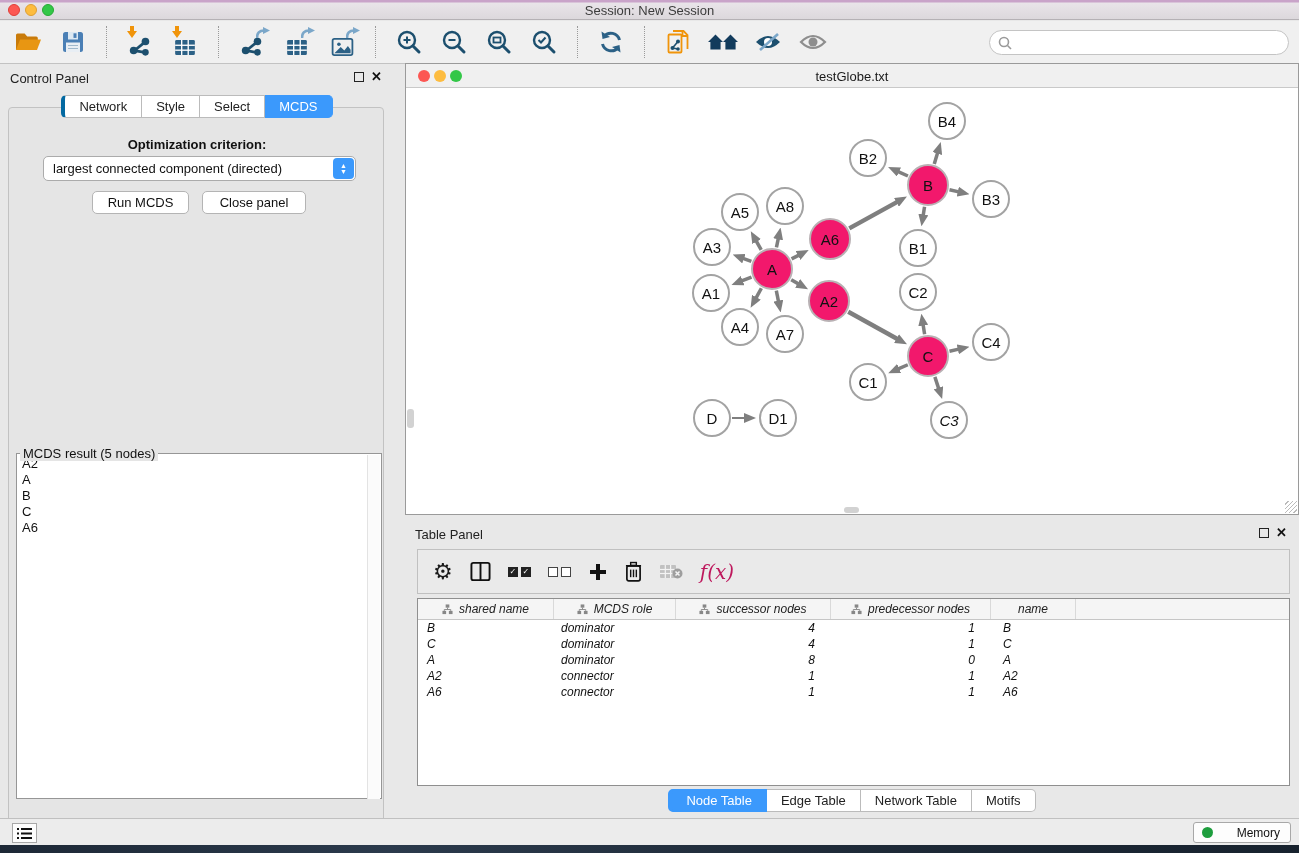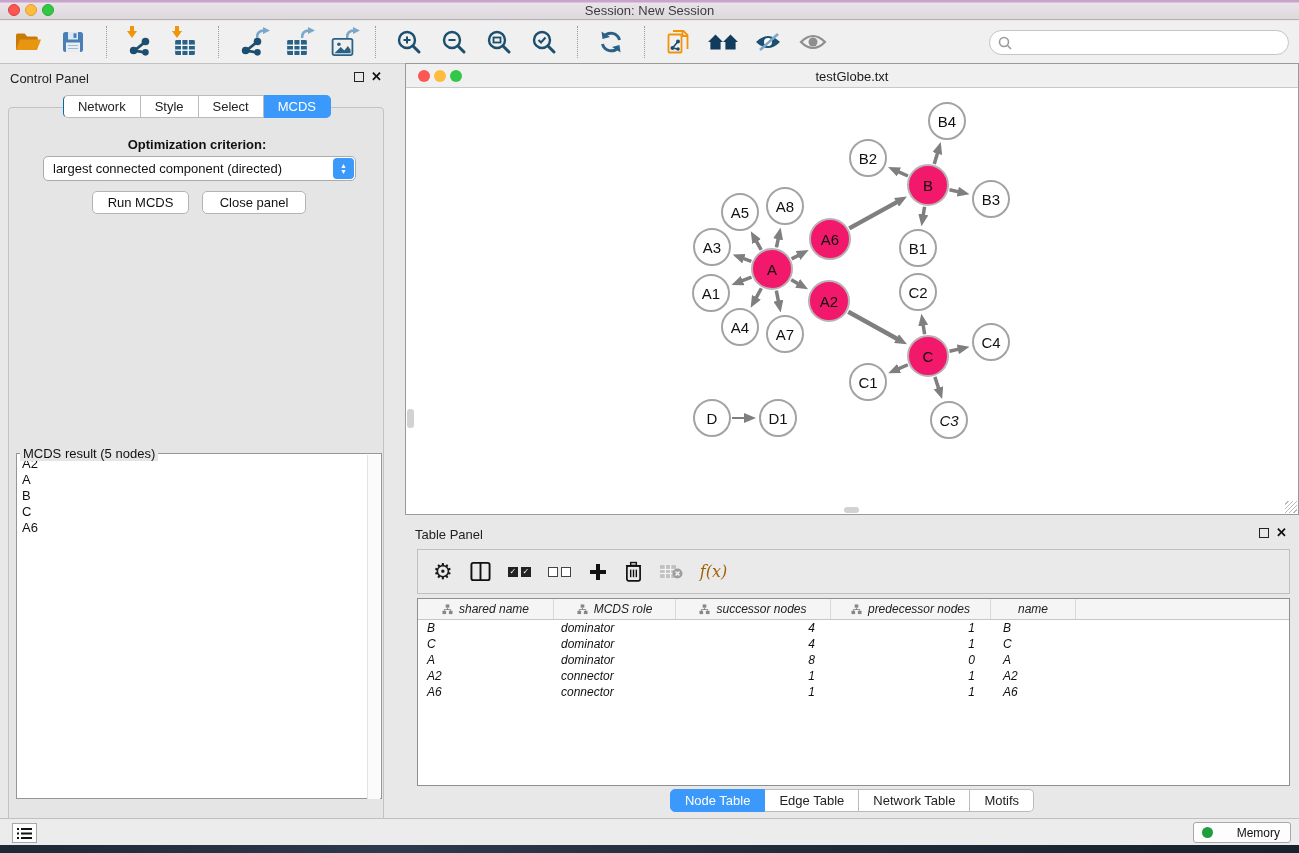--- a/index.html
+++ b/index.html
@@ -38,21 +38,21 @@
   .panel-head .ph-title { position:absolute; left:10px; top:7px; font-size:13px; color:#222; }
   .winbox { position:absolute; top:8px; width:10px; height:10px; border:1.5px solid #222; }
   .winx { position:absolute; top:5px; font-size:13px; font-weight:bold; color:#111; }
   #cp-float { right:30px; } #cp-close { right:12px; }
 
   #cp-box { position:absolute; left:8px; top:43px; width:376px; height:760px;
     background:#E5E5E5; border:1px solid #c2c2c2; border-radius:4px; }
   #cp-tabs { position:absolute; left:0; top:31px; width:394px; display:flex; justify-content:center; z-index:3; }
   .seg { height:23px; background:#fff; border:1px solid #bbb; border-left:none;
     font-size:13px; color:#222; display:flex; align-items:center; justify-content:center; padding:0 14px; }
-  .seg:first-child { border-left:1px solid #0369a1; border-radius:5px 0 0 5px; }
+  .seg:first-child { border-left:4px solid #0369a1; border-radius:5px 0 0 5px; }
   .seg:last-child { border-radius:0 5px 5px 0; }
   .seg.active { background:#3B99FC; border-color:#3B99FC; color:#fff; }
 
   #opt-label { position:absolute; left:0; top:73px; width:394px; text-align:center;
     font-size:13px; font-weight:bold; color:#111; }
   #mcds-select { position:absolute; left:43px; top:92px; width:313px; height:25px;
     background:#fff; border:1px solid #ababab; border-radius:5px; font-size:13px; color:#111;
     display:flex; align-items:center; padding-left:9px; }
   #mcds-select .stepper { position:absolute; right:1px; top:1px; width:21px; height:21px;
     background:#3B99FC; border-radius:4px; display:flex; flex-direction:column;
@@ -97,21 +97,21 @@
   #tp-float { right:30px; } #tp-close { right:12px; }
   #tp-toolbar { position:absolute; left:12px; top:29px; width:873px; height:45px;
     background:#EAEAEA; border:1px solid #c0c0c0; display:flex; align-items:center;
     padding-left:15px; gap:17px; }
   .tp-ic { display:flex; align-items:center; justify-content:center; }
   .gear-glyph { font-size:22px; color:#1a1a1a; line-height:22px; }
   .cb-pair { display:flex; gap:3px; }
   .cb { width:10px; height:10px; }
   .cb.on { background:#222; color:#fff; font-size:8px; line-height:10px; text-align:center; }
   .cb.off { background:#fff; border:1.5px solid #444; }
-  .fx-glyph { font-family:"DejaVu Serif", serif; font-style:italic; font-size:16px; color:#a16207; }
+  .fx-glyph { font-family:"DejaVu Serif", serif; font-style:italic; font-size:20px; color:#be185d; }
 
   #data-table { position:absolute; left:12px; top:78px; width:873px; height:188px;
     background:#fff; border:1px solid #8f8f8f; overflow:hidden; }
   .trow { display:grid; grid-template-columns:136px 122px 155px 160px 85px 1fr;font-style:italic; }
   #thead-row { height:21px; background:#F5F5F5; border-bottom:1px solid #c6c6c6; }
   .hcell { display:flex; align-items:center; justify-content:center; gap:6px;
     font-size:12px; color:#222; border-right:1px solid #d9d9d9; height:100%; }
   .hcell:last-child { border-right:none; }
   .body-row { height:16px; }
   .bcell { font-size:12px; color:#111; line-height:16px; white-space:nowrap; }

